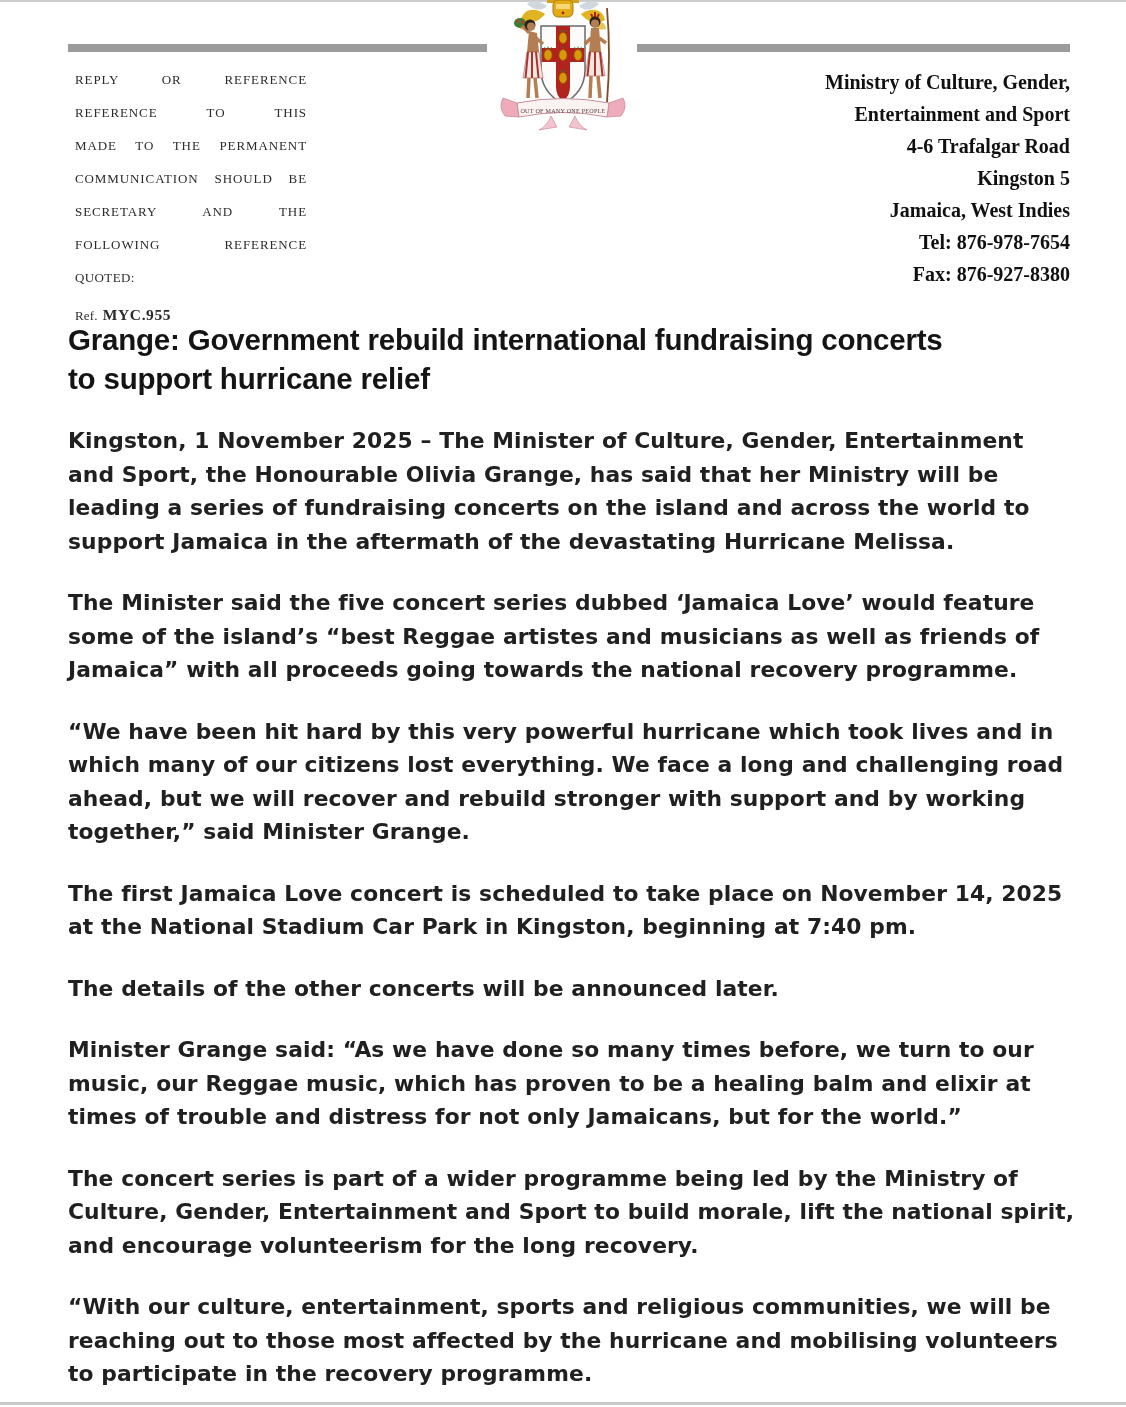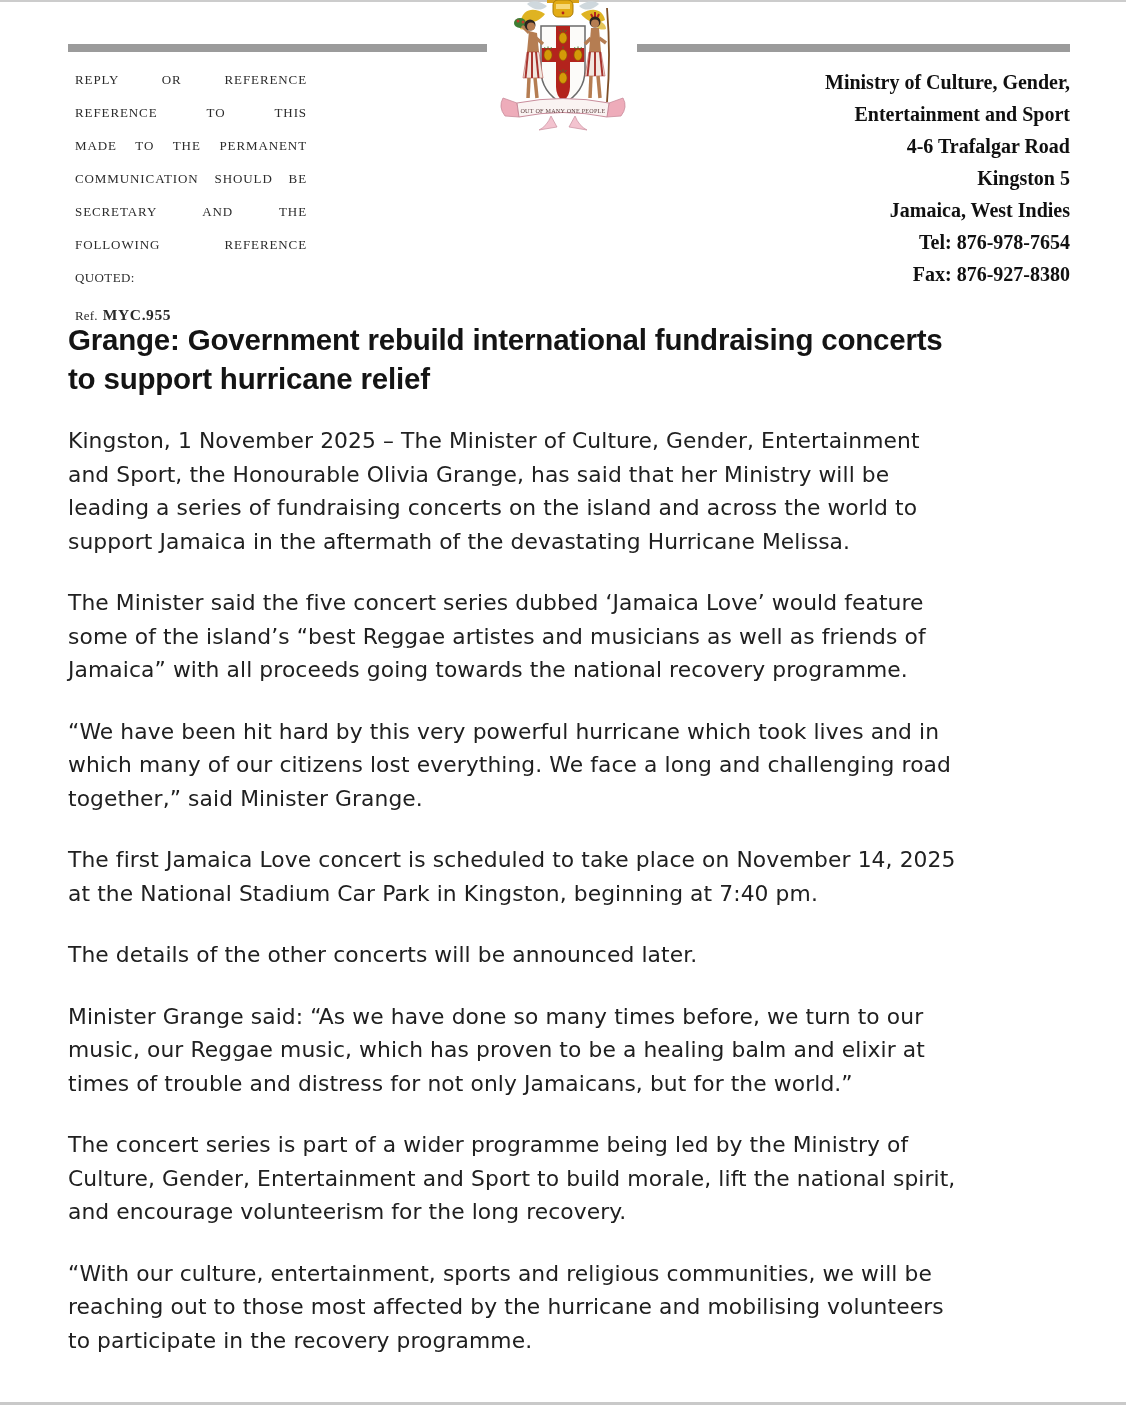--- a/index.html
+++ b/index.html
@@ -39,21 +39,21 @@
     position:absolute;left:68px;top:320px;width:1010px;
     font-family:"Liberation Sans",sans-serif;font-weight:bold;
     font-size:29.5px;line-height:39px;color:#141414;letter-spacing:-0.2px;
   }
 
   .body-text{
     position:absolute;left:68px;top:424px;width:1008px;
     font-size:21.8px;line-height:33.5px;color:#202020;
     letter-spacing:0.1px;
   }
-  .para{margin:0 0 28px 0;}
+  .para{margin:0 0 28px 0;font-weight:bold;}
   .line{white-space:nowrap;}
 </style>
 </head>
 <body>
 
 <div class="page">
 
   <div class="top-edge"></div>
 
   <div class="bar bar-left"></div>
@@ -181,20 +181,21 @@
       <div class="line">support Jamaica in the aftermath of the devastating Hurricane Melissa.</div>
     </div>
     <div class="para">
       <div class="line">The Minister said the five concert series dubbed ‘Jamaica Love’ would feature</div>
       <div class="line">some of the island’s “best Reggae artistes and musicians as well as friends of</div>
       <div class="line">Jamaica” with all proceeds going towards the national recovery programme.</div>
     </div>
     <div class="para">
       <div class="line">“We have been hit hard by this very powerful hurricane which took lives and in</div>
       <div class="line">which many of our citizens lost everything. We face a long and challenging road</div>
+      <div class="line">ahead, but we will recover and rebuild stronger with support and by working</div>
       <div class="line">together,” said Minister Grange.</div>
     </div>
     <div class="para">
       <div class="line">The first Jamaica Love concert is scheduled to take place on November 14, 2025</div>
       <div class="line">at the National Stadium Car Park in Kingston, beginning at 7:40 pm.</div>
     </div>
     <div class="para">
       <div class="line">The details of the other concerts will be announced later.</div>
     </div>
     <div class="para">

